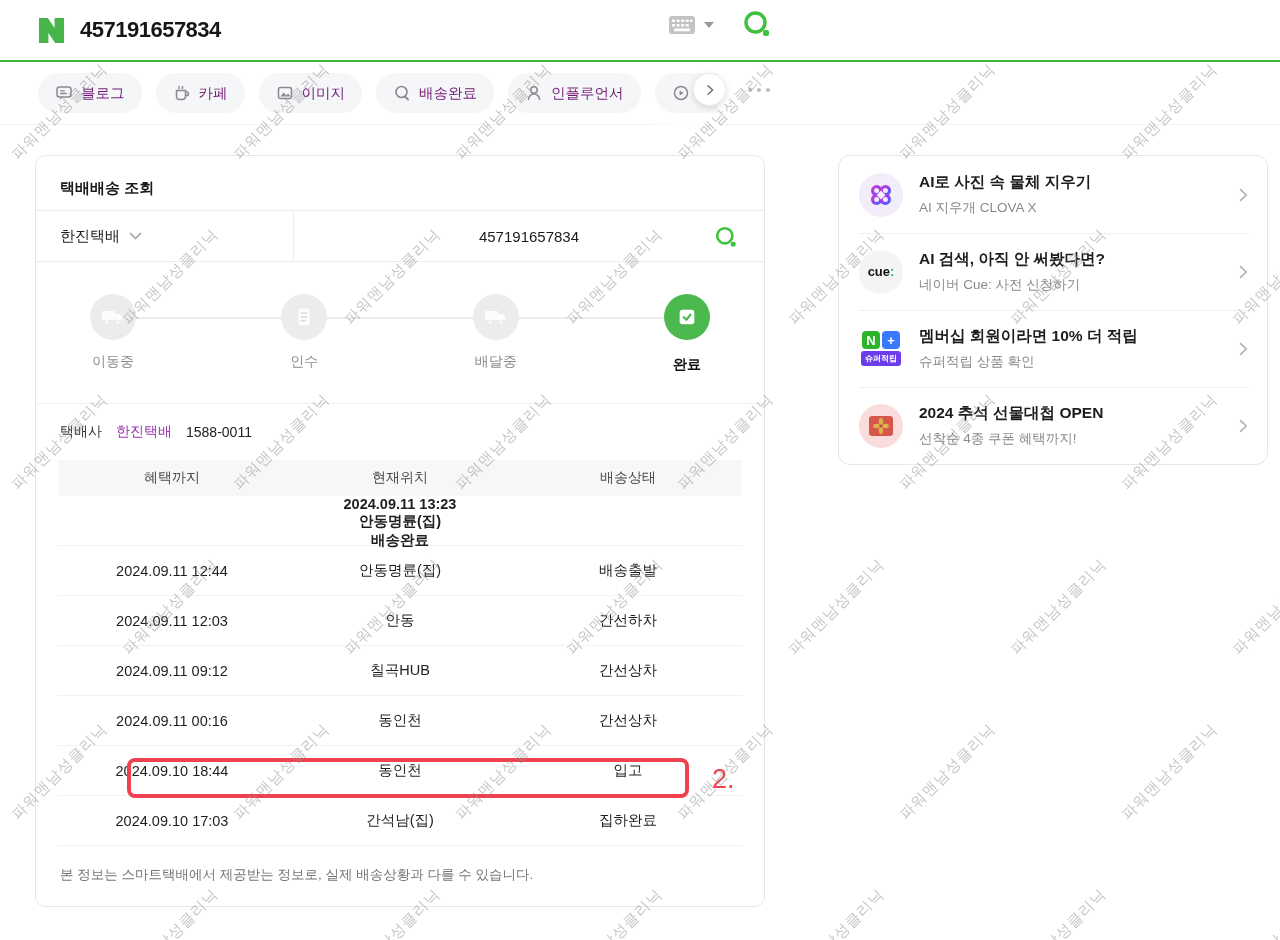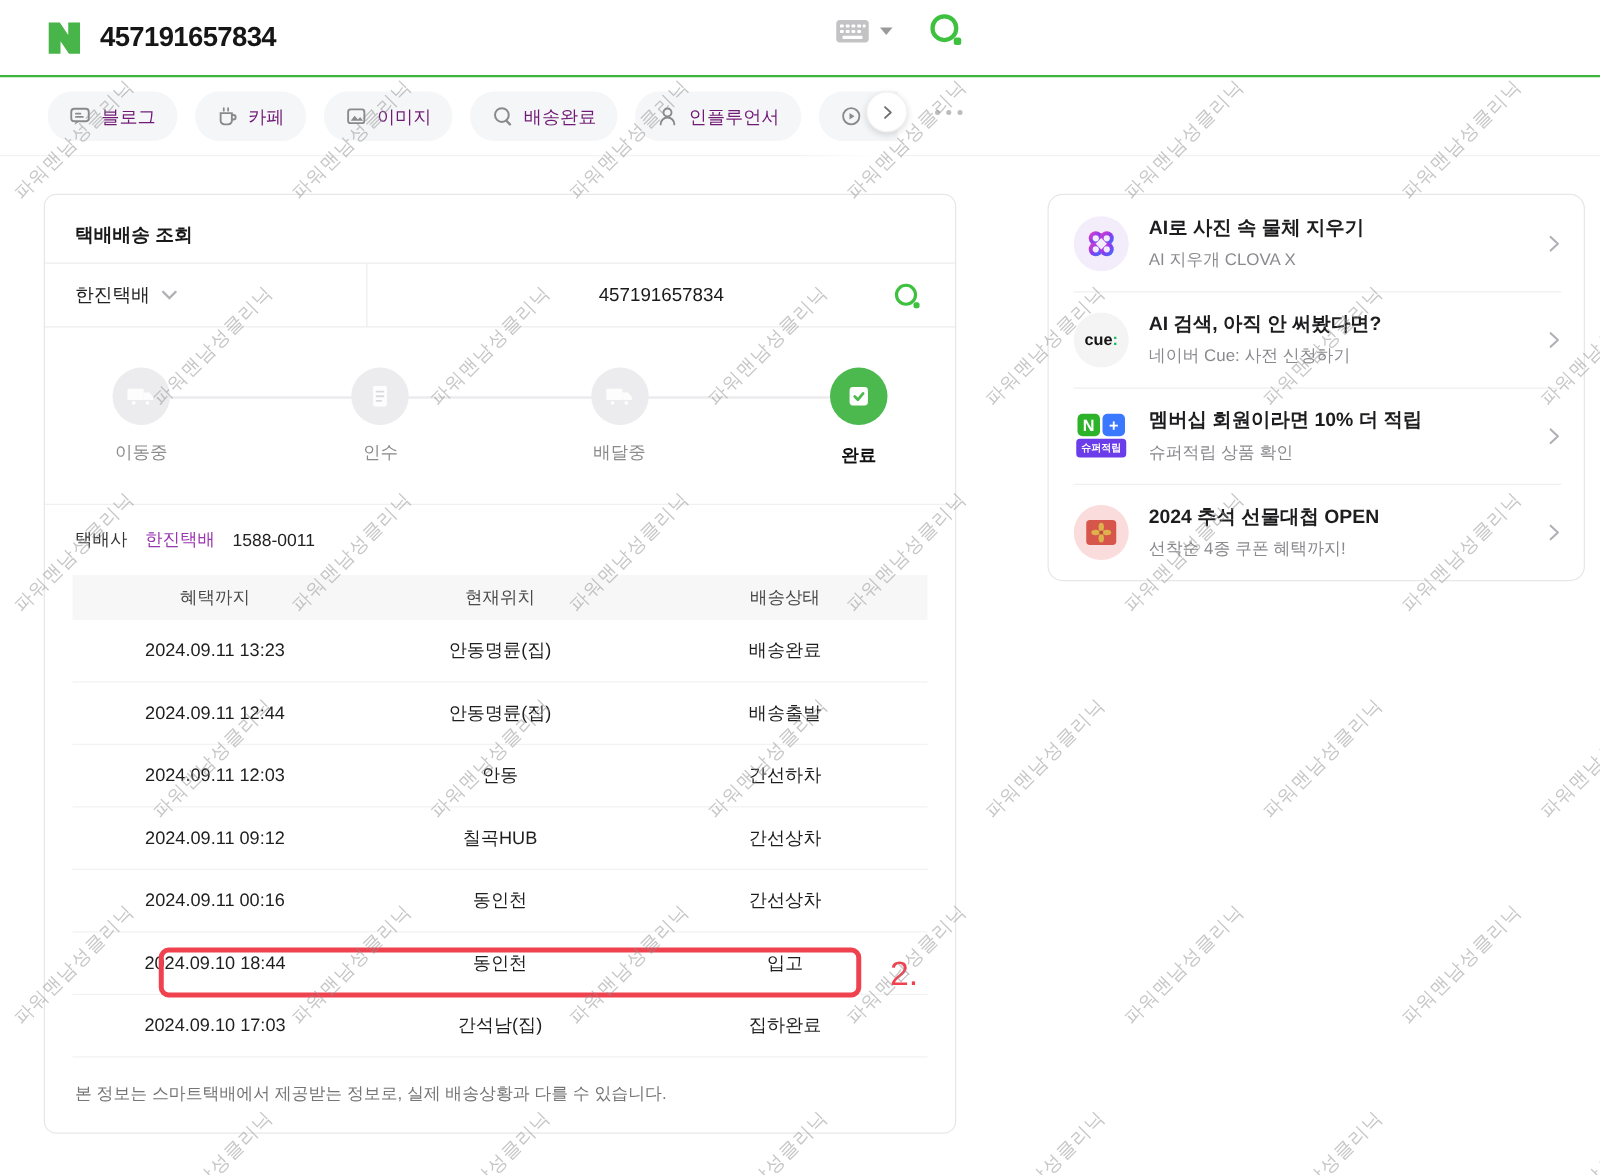--- a/index.html
+++ b/index.html
@@ -52,21 +52,21 @@
   .step.done .step-label { color:#111; font-weight:700;margin-top:16px; }
 
   .carrier-row { height:56px; display:flex; align-items:center; padding-left:24px; font-size:14px; color:#333; gap:14px; }
   .carrier-link { color:#9a36b0; cursor:pointer; }
   .carrier-phone { color:#222; }
 
   .track-table { margin:0 22px; }
   .t-head { height:36px; background:#f7f7f8; display:flex; align-items:center; font-size:14px; color:#4a4a4a; }
   .t-row { height:50px; display:flex; align-items:center; border-bottom:1px solid #f2f2f3; font-size:14.5px; color:#1e1e1e; }
   .t-cell { flex:1; text-align:center; }
-  .t-row.bold { font-weight:400; }
+  .t-row.bold { font-weight:700;flex-direction:column; }
 
   .footnote { padding:20px 24px 0; font-size:13.5px; color:#757575; }
 
   
   .anno-box { position:absolute; border:4px solid #f0414f; border-radius:8px; width:562px; height:40px; pointer-events:none; }
   .anno-box.b2 { left:91px; top:602px; }
   .anno-label { position:absolute; color:#f0414f; font-size:27px; font-weight:500; pointer-events:none; }
   .anno-label.l2 { left:676px; top:608px; }
 
   

